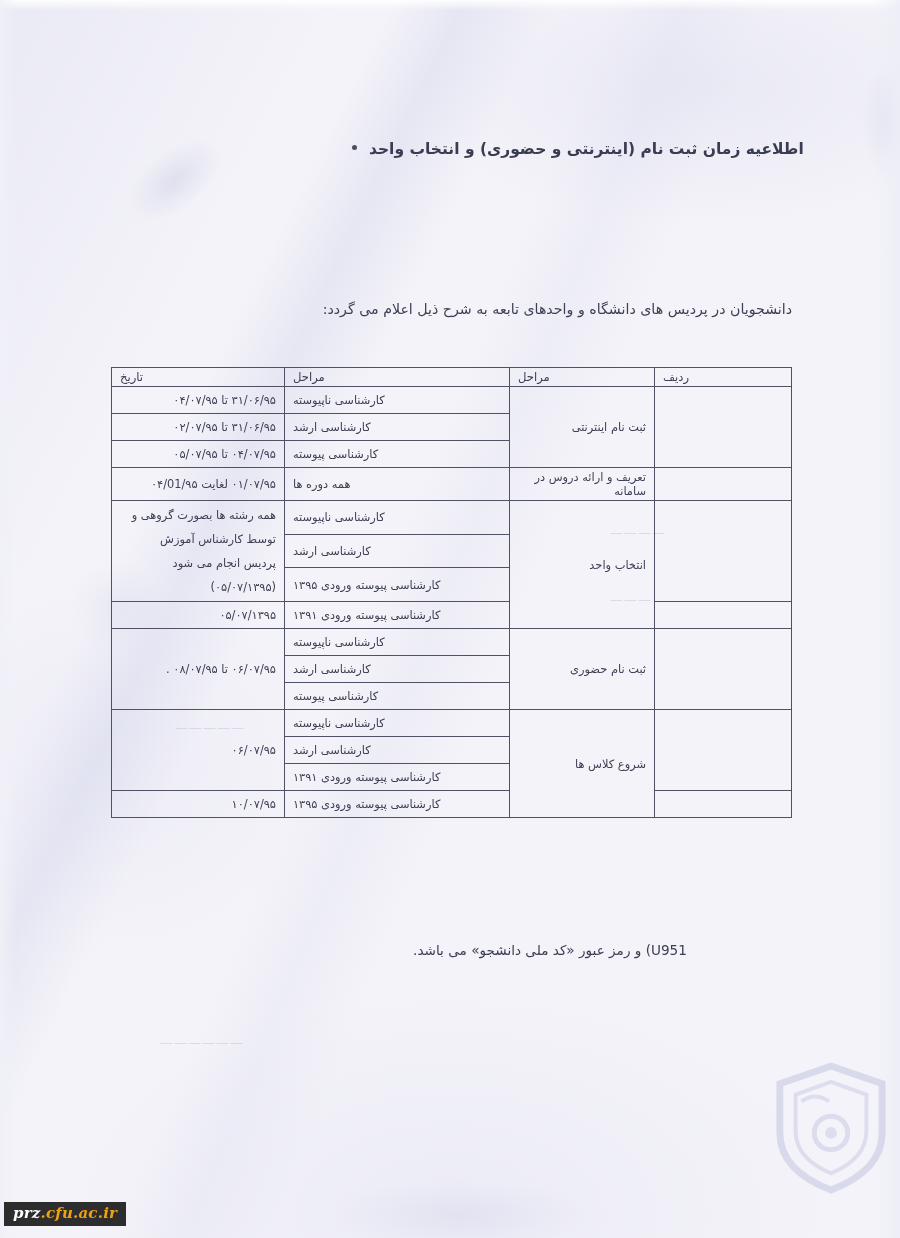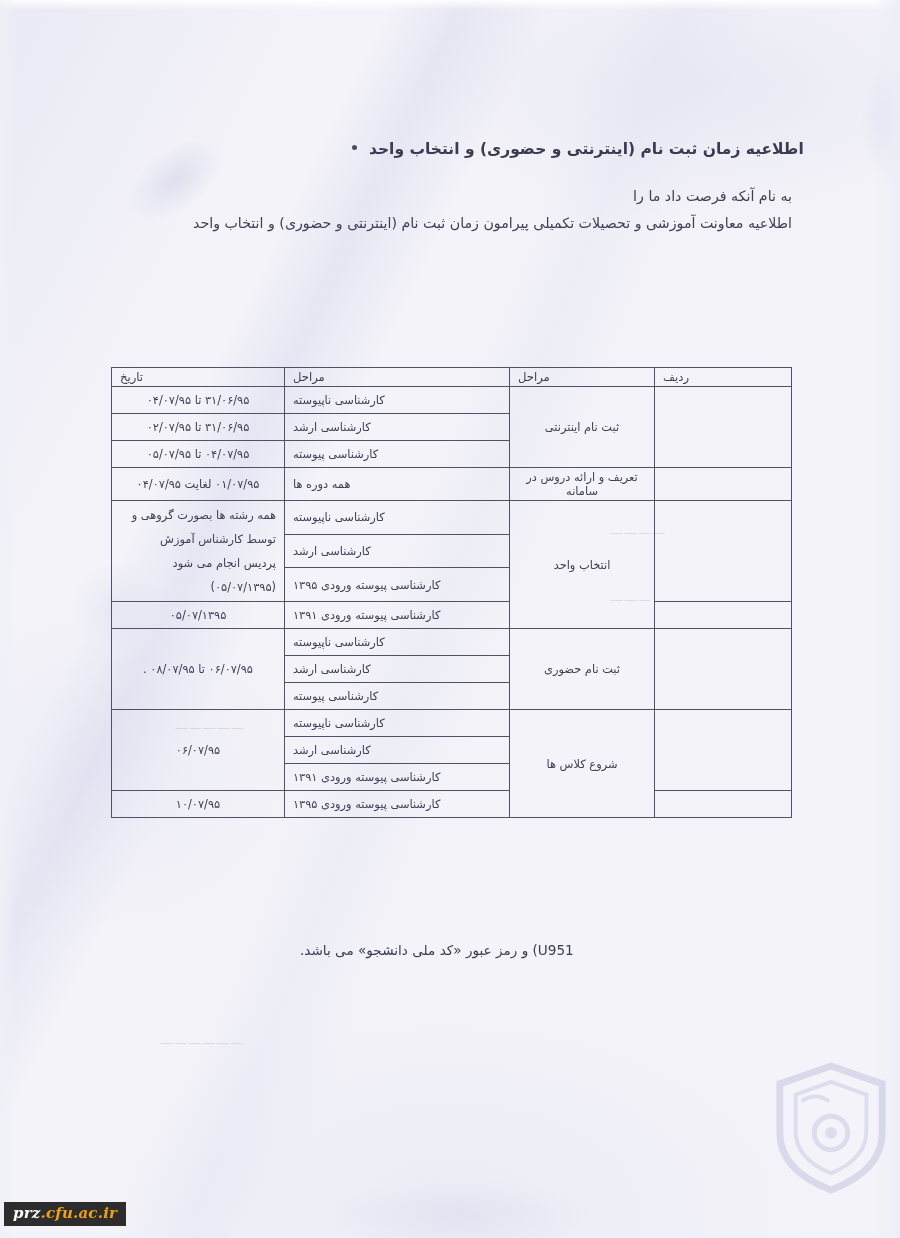--- a/index.html
+++ b/index.html
@@ -131,41 +131,41 @@
     background: transparent;
     letter-spacing: 0.1px;
   }
   table.sched th { font-size: 11.6px; }
   col.c-radif { width: 137px; }
   col.c-marahel { width: 145px; }
   col.c-dore { width: 225px; }
   col.c-tarikh { width: 173px; }
 
   .cell-r { text-align: left; }
-  .cell-c { text-align: center; }
+  .cell-c { }
   .h-row td { height: 22px; }
   .two-line { line-height: 24px; }
 
   
   .note {
     position: absolute;
     left: 110px; top: 882px;
     width: 690px;
     text-align: right;
     font-size: 13.6px;
     line-height: 24px;
     color: #3b3e53;
     direction: rtl;
   }
   .note b { font-weight: 700; }
   .note2 {
     position: absolute;
     left: 300px; top: 938px;
     width: 500px;
-    text-align: left;
+    text-align: center;
     font-size: 13.6px;
     line-height: 24px;
     color: #3b3e53;
     direction: rtl;
   }
 
   
   .watermark {
     position: absolute;
     left: 4px; bottom: 12px;
@@ -211,22 +211,21 @@
     </svg>
   </div>
 
   <div class="content">
 
     <div class="bullet-line">
       <span class="bullet-dot"></span>
       <span class="bullet-text">اطلاعیه زمان ثبت نام (اینترنتی و حضوری) و انتخاب واحد</span>
     </div>
 
-    <div class="para p-thanks">به نام آنکه فرصت داد ما را</div>
-    <div class="para p-lead">اطلاعیه معاونت آموزشی و تحصیلات تکمیلی پیرامون زمان ثبت نام (اینترنتی و حضوری) و انتخاب واحد</div>
+    <div class="para p-tail">دانشجویان در پردیس های دانشگاه و واحدهای تابعه به شرح ذیل اعلام می گردد:</div>
 
     <div class="tbl-wrap">
       <table class="sched">
         <colgroup>
           <col class="c-radif">
             <col class="c-marahel">
             <col class="c-dore">
             <col class="c-tarikh">
         </colgroup>
         <thead>
@@ -251,21 +250,21 @@
           </tr>
           <tr class="h-row">
             <td class="cell-r">کارشناسی پیوسته</td>
             <td class="cell-c">۰۴/۰۷/۹۵ تا ۰۵/۰۷/۹۵</td>
           </tr>
 
           <tr class="h-row">
             <td></td>
             <td class="cell-c">تعریف و ارائه دروس در سامانه</td>
             <td class="cell-r">همه دوره ها</td>
-            <td class="cell-c">۰۱/۰۷/۹۵ لغایت ۰۴/۰۷/۹۵</td>
+            <td class="cell-c">۰۱/۰۷/۹۵ لغایت ۰۴/01/۹۵</td>
           </tr>
 
           <tr class="h-row">
             <td rowspan="3"></td>
             <td rowspan="4" class="cell-c">انتخاب واحد</td>
             <td class="cell-r">کارشناسی ناپیوسته</td>
             <td rowspan="3" class="two-line">
               <div>همه رشته ها بصورت گروهی و توسط کارشناس آموزش</div>
               <div>پردیس انجام می شود (۰۵/۰۷/۱۳۹۵)</div>
             </td>

